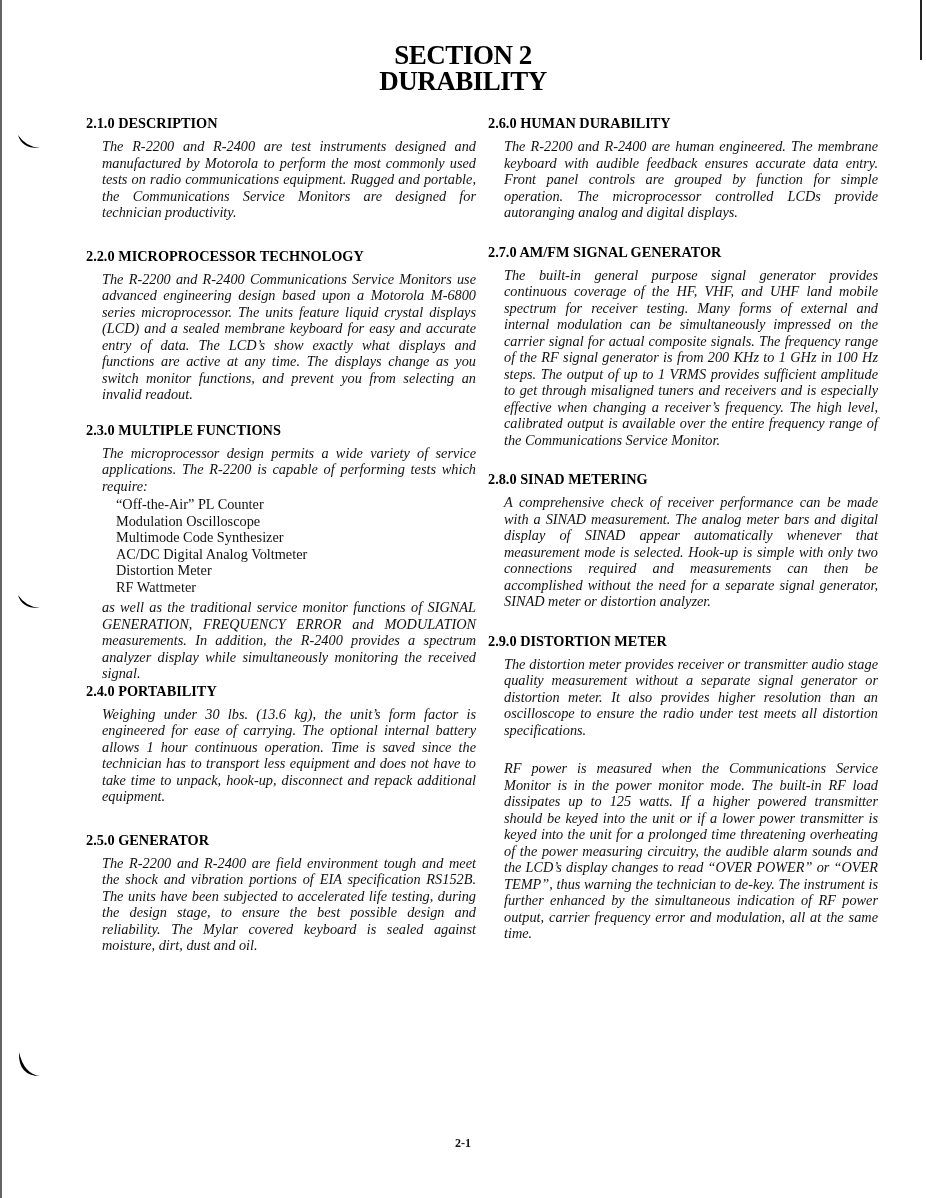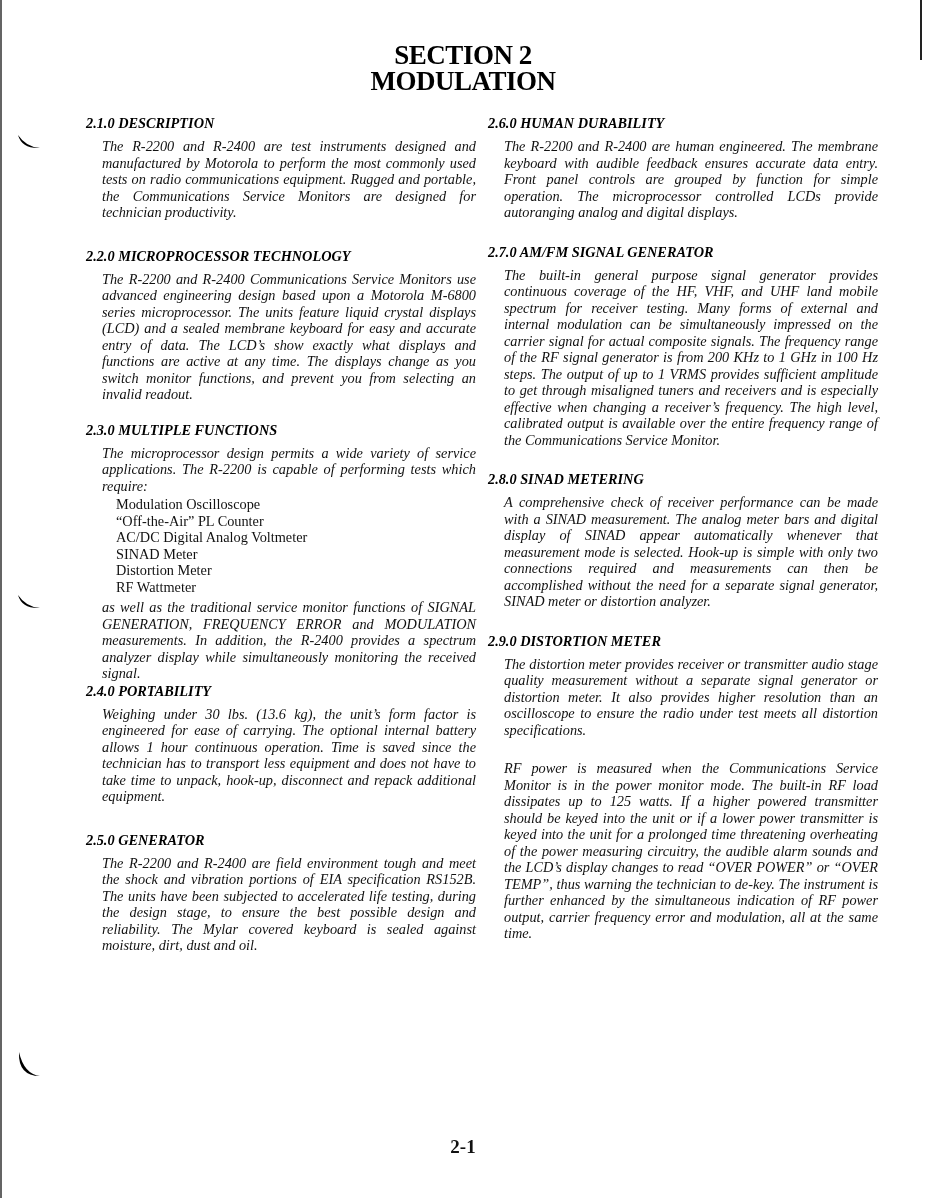--- a/index.html
+++ b/index.html
@@ -53,21 +53,20 @@
     .col-left { left: 86px; }
     .col-right { left: 488px; }
     .section { margin-bottom: 0; }
     .section-heading {
       font-weight: bold;
       font-size: 14.3px;
       line-height: 18px;
       margin: 0 0 6px 0;
       color: #000;
       white-space: nowrap;
-      font-style: italic;
     }
     .section-body {
       font-size: 14.3px;
       line-height: 16.5px;
       margin: 0 0 0 16px;
       text-align: justify;
       hyphens: manual;
       font-style: italic;
     }
     .func-list {
@@ -76,21 +75,21 @@
       padding: 0;
       font-size: 14.3px;
       line-height: 16.5px;
     }
     .func-list li { margin: 0; padding: 0; }
     .page-number {
       position: absolute;
       left: 0; right: 0;
       top: 1136px;
       text-align: center;
-      font-size: 19px;
+      font-size: 12px;
       font-weight: bold;
     }
   </style>
 </head>
 <body>
 
 <div class="left-edge"></div>
 <div class="right-edge"></div>
 
 <svg class="binder-mark" style="top:134px" viewBox="0 0 26 18">
@@ -98,43 +97,43 @@
 </svg>
 <svg class="binder-mark" style="top:594px" viewBox="0 0 26 18">
   <path d="M2 1 Q6 15 24 14 Q10 13 2 1 Z" fill="#000"></path>
 </svg>
 <svg class="binder-mark" style="top:1050px; height:30px" viewBox="0 0 26 30">
   <path d="M3 2 Q2 26 24 26 Q8 24 3 2 Z" fill="#000"></path>
 </svg>
 
 <div class="page-header">
   <div>SECTION 2</div>
-  <div>MODULATION</div>
+  <div>DURABILITY</div>
 </div>
 
 <div class="column col-left">
 
   <div class="section">
     <h3 class="section-heading">2.1.0   DESCRIPTION</h3>
     <p class="section-body">The R-2200 and R-2400 are test instruments designed and manufactured by Motorola to perform the most commonly used tests on radio communications equip­ment. Rugged and portable, the Communications Serv­ice Monitors are designed for technician productivity.</p>
   </div>
 
   <div class="section" style="margin-top:26px">
     <h3 class="section-heading">2.2.0   MICROPROCESSOR TECHNOLOGY</h3>
     <p class="section-body">The R-2200 and R-2400 Communications Service Moni­tors use advanced engineering design based upon a Motorola M-6800 series microprocessor. The units fea­ture liquid crystal displays (LCD) and a sealed mem­brane keyboard for easy and accurate entry of data. The LCD’s show exactly what displays and functions are ac­tive at any time. The displays change as you switch monitor functions, and prevent you from selecting an invalid readout.</p>
   </div>
 
   <div class="section" style="margin-top:18px">
     <h3 class="section-heading">2.3.0   MULTIPLE FUNCTIONS</h3>
     <p class="section-body">The microprocessor design permits a wide variety of service applications. The R-2200 is capable of perform­ing tests which require:</p>
     <ul class="func-list">
+      <li>“Off-the-Air” PL Counter</li>
       <li>Modulation Oscilloscope</li>
-      <li>“Off-the-Air” PL Counter</li>
+      <li>Multimode Code Synthesizer</li>
       <li>AC/DC Digital Analog Voltmeter</li>
-      <li>SINAD Meter</li>
       <li>Distortion Meter</li>
       <li>RF Wattmeter</li>
     </ul>
     <p class="section-body">as well as the traditional service monitor functions of SIGNAL GENERATION, FREQUENCY ERROR and MODULATION measurements. In addition, the R-2400 provides a spectrum analyzer display while simultaneously monitoring the received signal.</p>
   </div>
 
   <div class="section" style="">
     <h3 class="section-heading">2.4.0 PORTABILITY</h3>
     <p class="section-body">Weighing under 30 lbs. (13.6 kg), the unit’s form factor is engineered for ease of carrying. The optional internal battery allows 1 hour continuous operation. Time is saved since the technician has to transport less equip­ment and does not have to take time to unpack, hook-up, disconnect and repack additional equipment.</p>
   </div>

